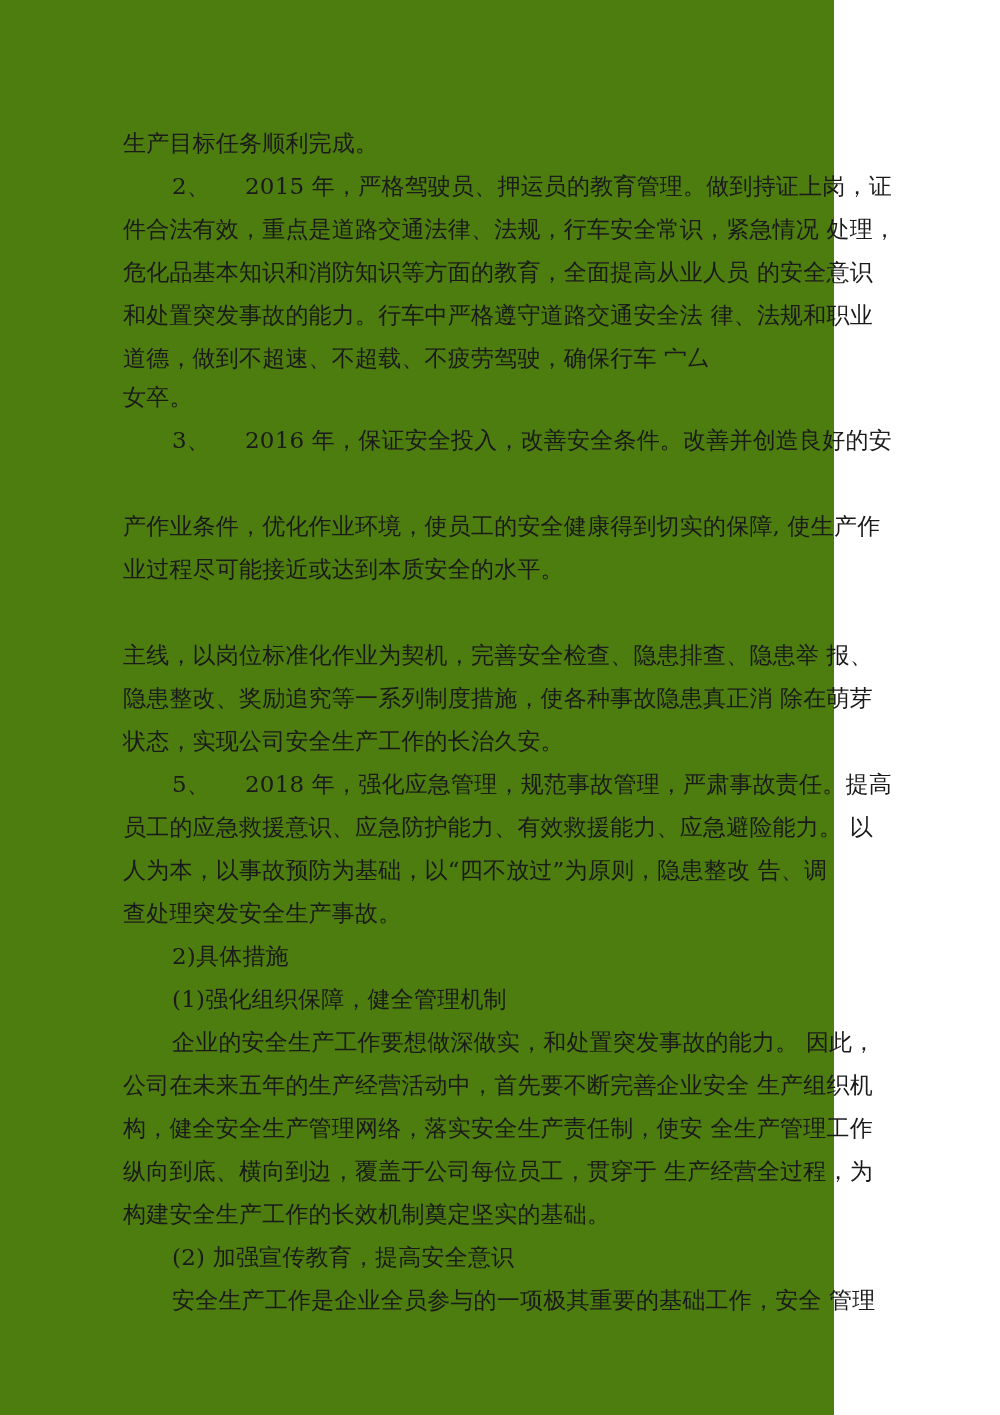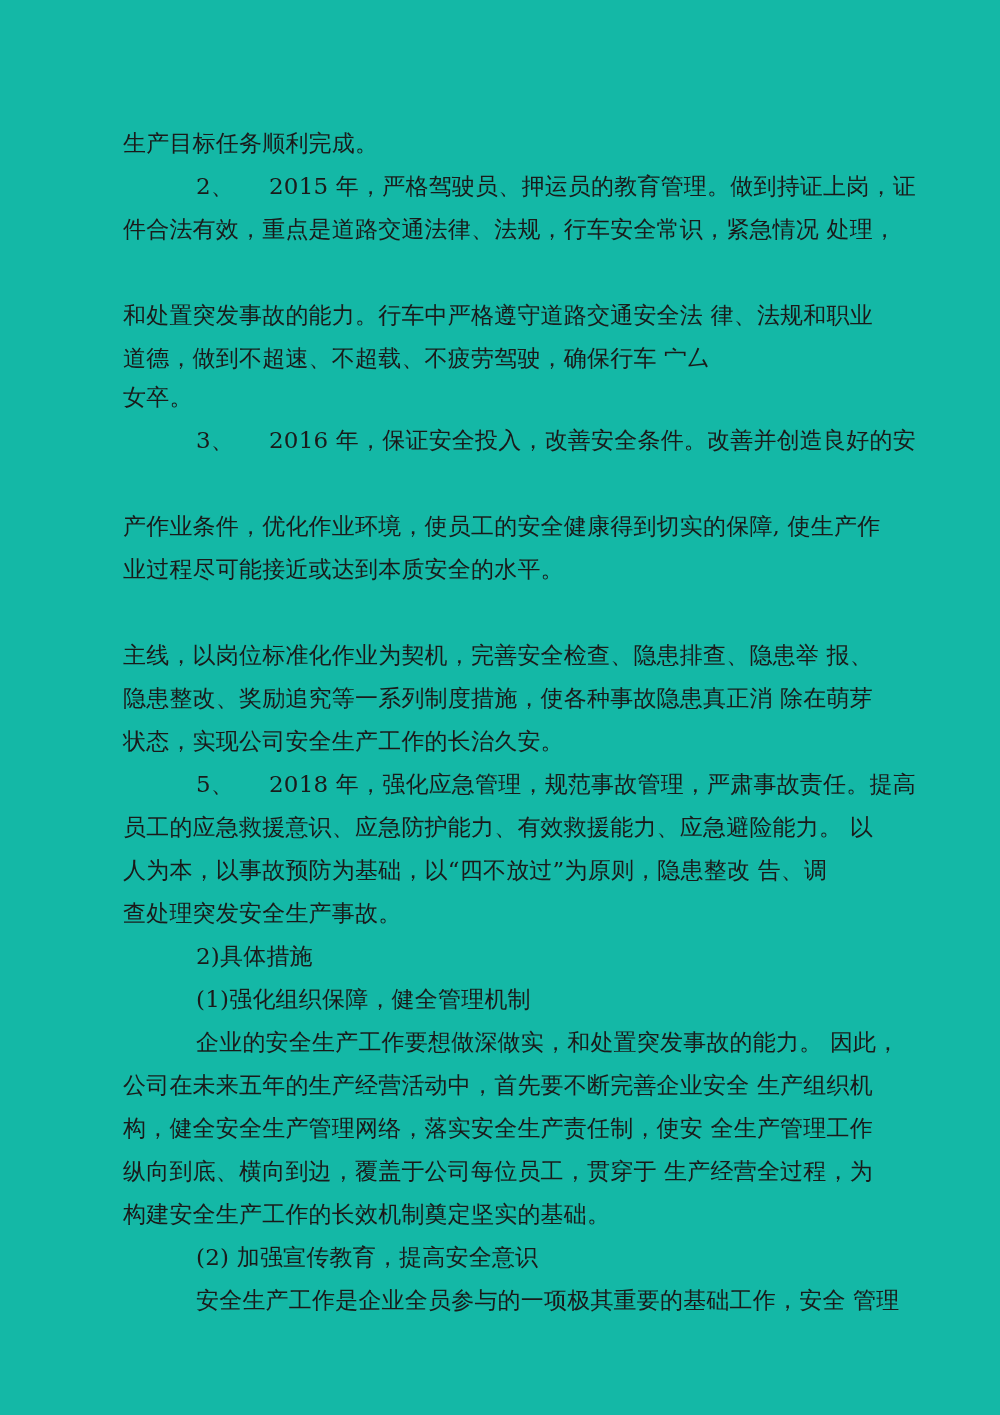--- a/index.html
+++ b/index.html
@@ -12,48 +12,49 @@
       height: 1415px;
       position: relative;
       overflow: hidden;
       font-family: "DejaVu Serif", "Liberation Serif", serif;
       color: #1a1a1a;
     }
     .page {
       position: absolute;
       left: 0;
       top: 0;
-      width: 1000px;
+      width: 834px;
       height: 1415px;
-      background: #14b8a6;
+      background: #4d7c0f;
     }
     .line {
       position: absolute;
       left: 123px;
       height: 43px;
       font-size: 23px;
       line-height: 30px;
       white-space: nowrap;
       letter-spacing: 0.2px;
     }
-    .indent { left: 172px; margin-left: 24px; }
+    .indent { left: 172px; }
     .num {
       display: inline-block;
       width: 73px;
     }
   </style>
 </head>
 <body>
 
 <div class="page">
 
   <div class="line" style="top:128px">生产目标任务顺利完成。</div>
 
   <div class="line indent" style="top:171px"><span class="num">2、</span><span>2015 年，严格驾驶员、押运员的教育管理。做到持证上岗，证</span></div>
   <div class="line" style="top:214px">件合法有效，重点是道路交通法律、法规，行车安全常识，紧急情况 处理，</div>
+  <div class="line" style="top:257px">危化品基本知识和消防知识等方面的教育，全面提高从业人员 的安全意识</div>
   <div class="line" style="top:300px">和处置突发事故的能力。行车中严格遵守道路交通安全法 律、法规和职业</div>
   <div class="line" style="top:343px">道德，做到不超速、不超载、不疲劳驾驶，确保行车 宀厶</div>
   <div class="line" style="top:382px">女卒。</div>
 
   <div class="line indent" style="top:425px"><span class="num">3、</span><span>2016 年，保证安全投入，改善安全条件。改善并创造良好的安</span></div>
   <div class="line" style="top:554px">业过程尽可能接近或达到本质安全的水平。</div>
   <div class="line" style="top:511px">产作业条件，优化作业环境，使员工的安全健康得到切实的保障, 使生产作</div>
 
   <div class="line" style="top:640px">主线，以岗位标准化作业为契机，完善安全检查、隐患排查、隐患举 报、</div>
   <div class="line" style="top:683px">隐患整改、奖励追究等一系列制度措施，使各种事故隐患真正消 除在萌芽</div>

